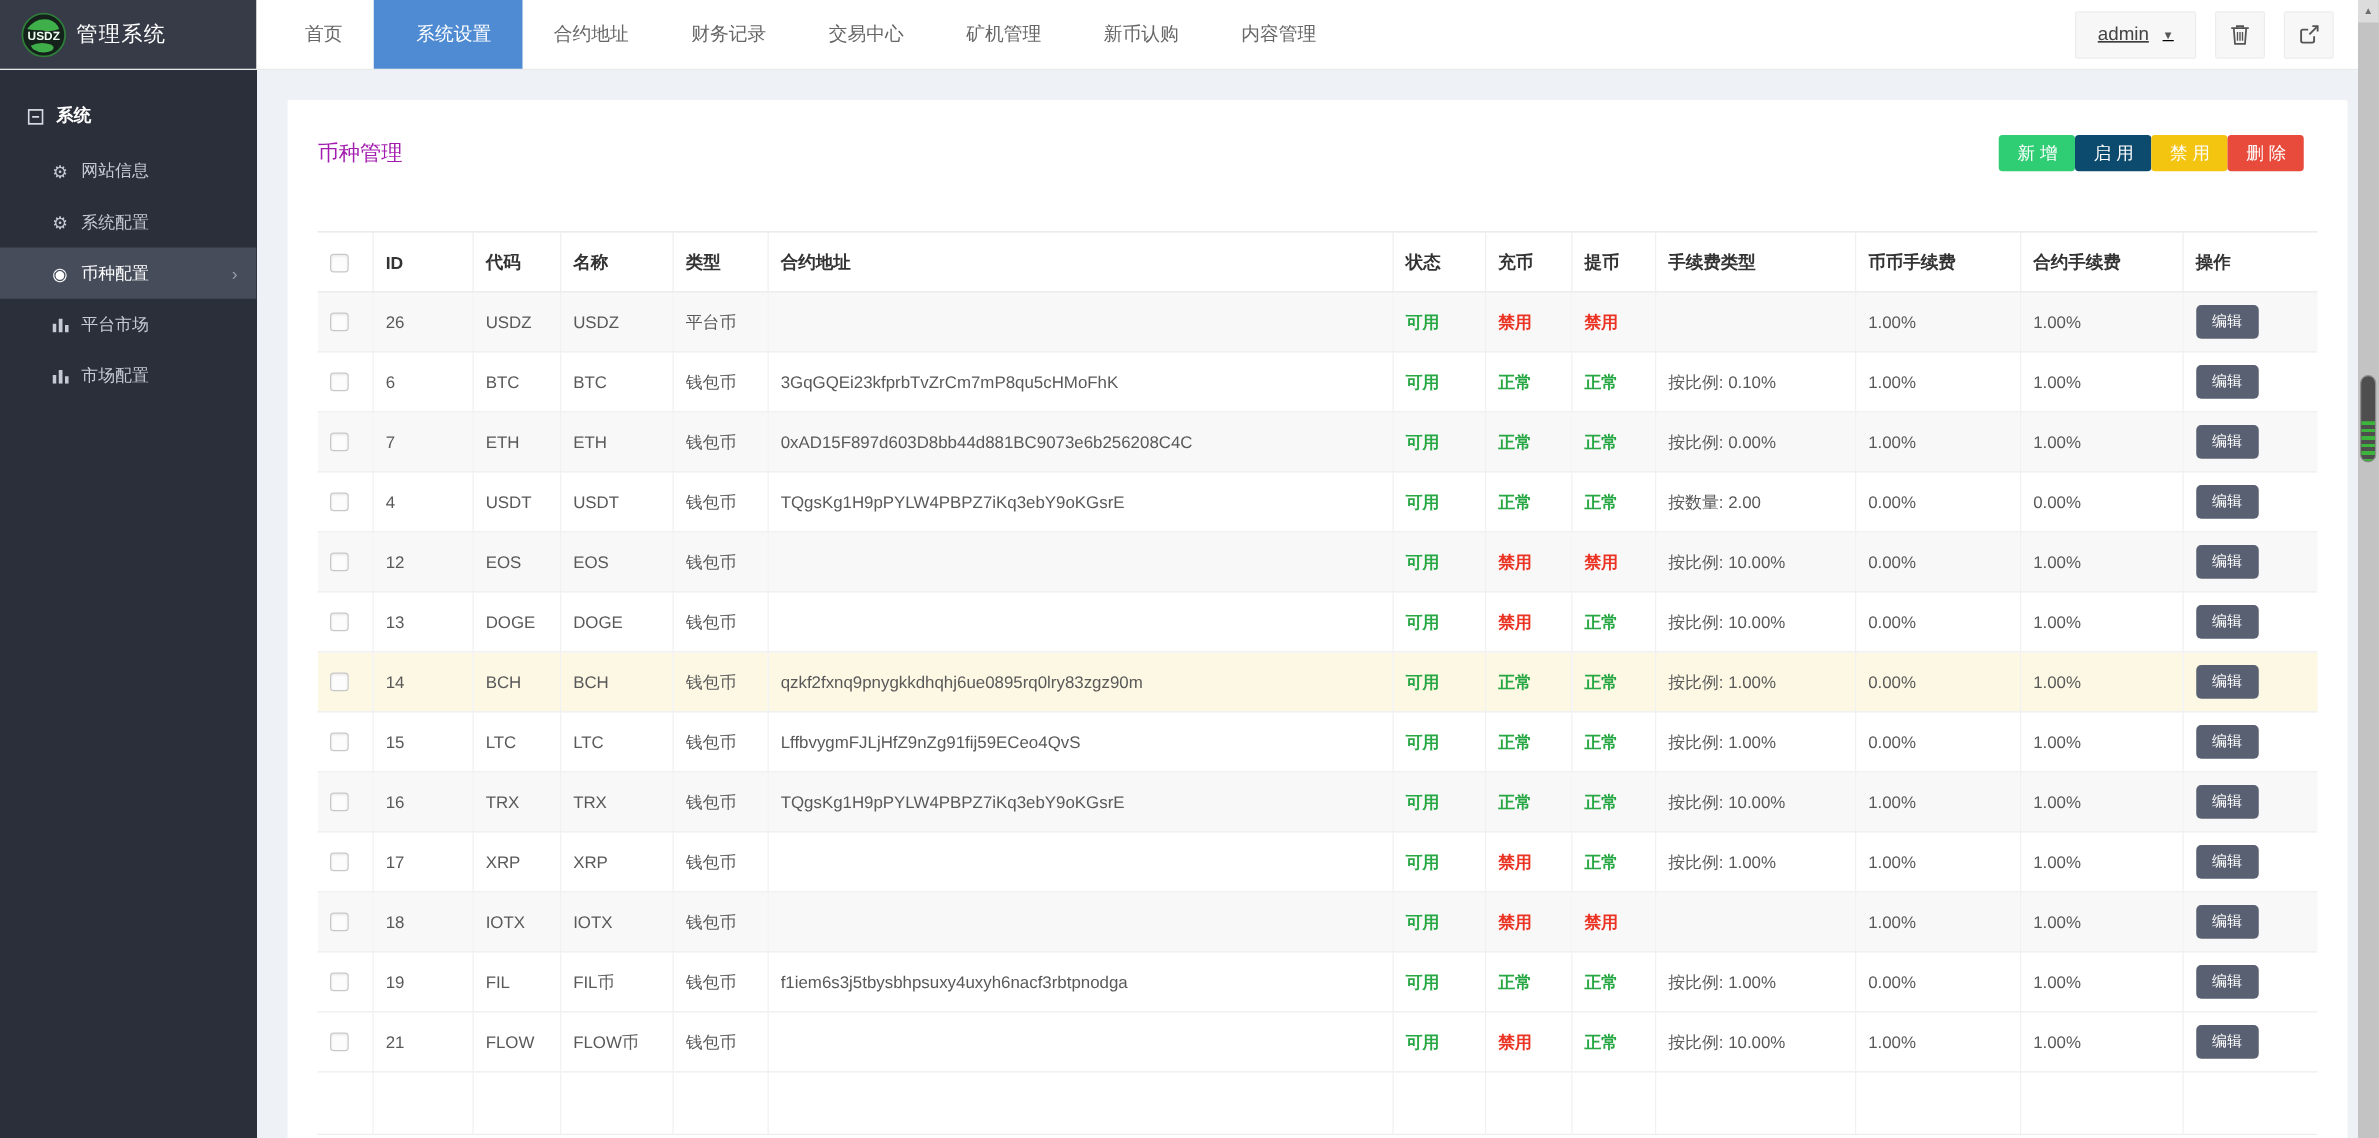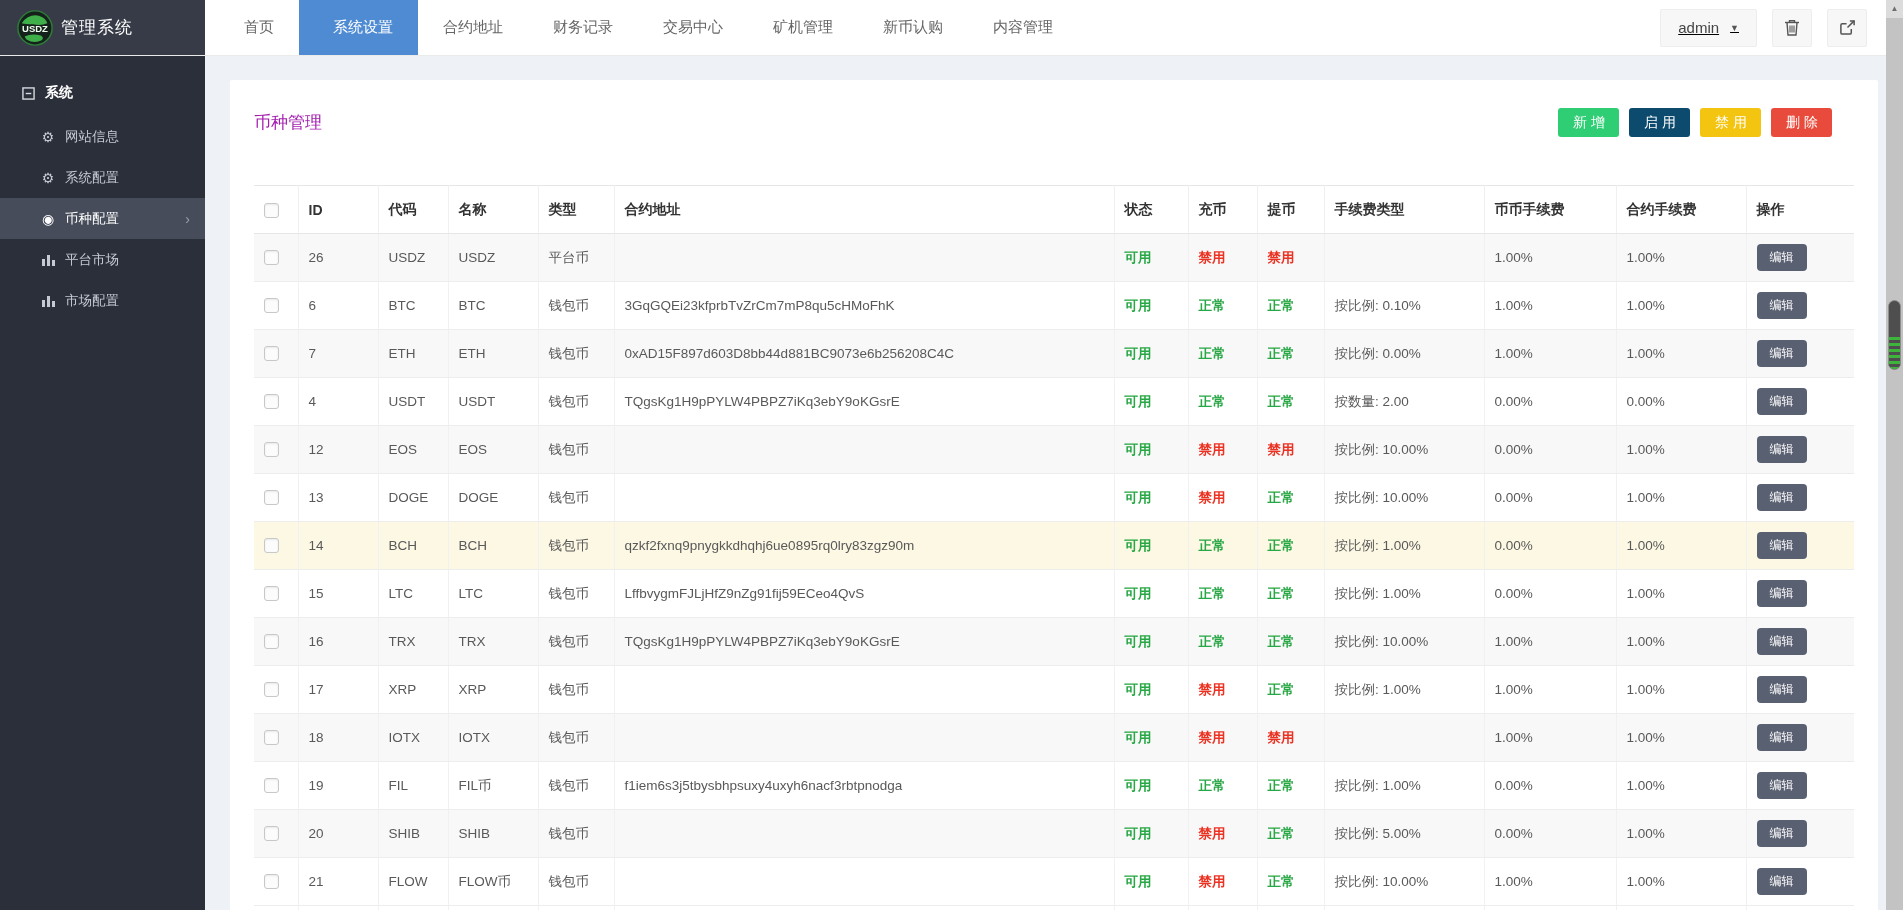--- a/index.html
+++ b/index.html
@@ -34,21 +34,21 @@
   .side-item .chev { position:absolute; right:15px; color:#9AA0AB; font-size:14px; display:none; }
   .side-item.active .chev { display:block; }
   .side-icon { width:16px; display:inline-flex; justify-content:center; align-items:center;
     font-size:14px; line-height:1; }
 
   
   .main { position:absolute; left:205px; top:56px; width:1698px; padding:24px 25px; }
   .card { background:#fff; width:100%; height:980px; padding:28px 24px; border-radius:2px; }
   .card-head { display:flex; justify-content:space-between; align-items:center; }
   .page-title { font-size:17px; color:#a21caf; font-weight:normal; }
-  .actions { display:flex; gap:10px; margin-right:22px; }
+  .actions { display:flex; margin-right:11px; }
   .btn { border:none; color:#fff; font-size:14px; letter-spacing:4px; padding:0 10px 0 15px;
     height:29px; border-radius:3px; cursor:pointer; font-family:inherit; }
 
   
   .table-wrap { margin-top:48px; }
   table { width:1600px; border-collapse:collapse; table-layout:fixed; }
   th { text-align:left; font-size:14px; color:#333; font-weight:bold; height:48px;
     border-top:1px solid #E6E6E6; border-bottom:1px solid #E6E6E6; padding:0 10px;
     border-right:1px solid #F0F0F0; background:#fff; }
   th:last-child { border-right:none; }
@@ -388,35 +388,20 @@
               <td>钱包币</td>
               <td>f1iem6s3j5tbysbhpsuxy4uxyh6nacf3rbtpnodga</td>
               <td class="t-green">可用</td>
               <td class="t-green">正常</td>
               <td class="t-green">正常</td>
               <td>按比例: 1.00%</td>
               <td>0.00%</td>
               <td>1.00%</td>
               <td><button class="edit-btn">编辑</button></td>
             </tr>
-            <tr class="odd">
-              <td><span class="cb"></span></td>
-              <td>20</td>
-              <td>SHIB</td>
-              <td>SHIB</td>
-              <td>钱包币</td>
-              <td></td>
-              <td class="t-green">可用</td>
-              <td class="t-red">禁用</td>
-              <td class="t-green">正常</td>
-              <td>按比例: 5.00%</td>
-              <td>0.00%</td>
-              <td>1.00%</td>
-              <td><button class="edit-btn">编辑</button></td>
-            </tr>
             <tr class="">
               <td><span class="cb"></span></td>
               <td>21</td>
               <td>FLOW</td>
               <td>FLOW币</td>
               <td>钱包币</td>
               <td></td>
               <td class="t-green">可用</td>
               <td class="t-red">禁用</td>
               <td class="t-green">正常</td>

